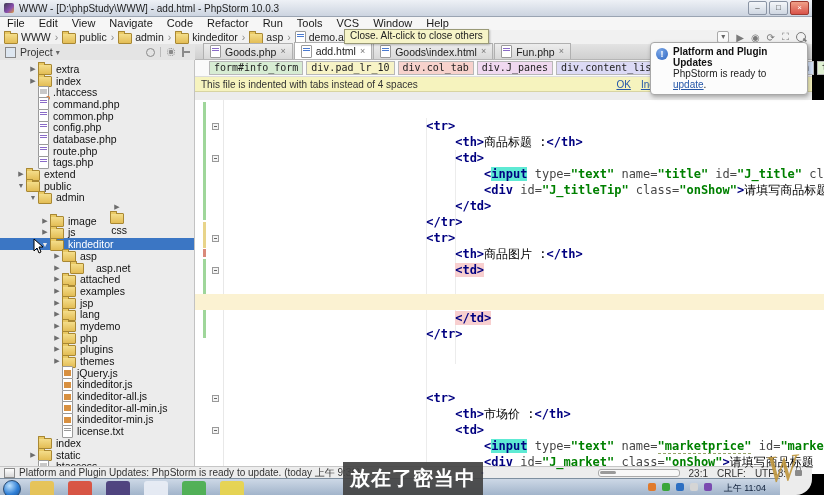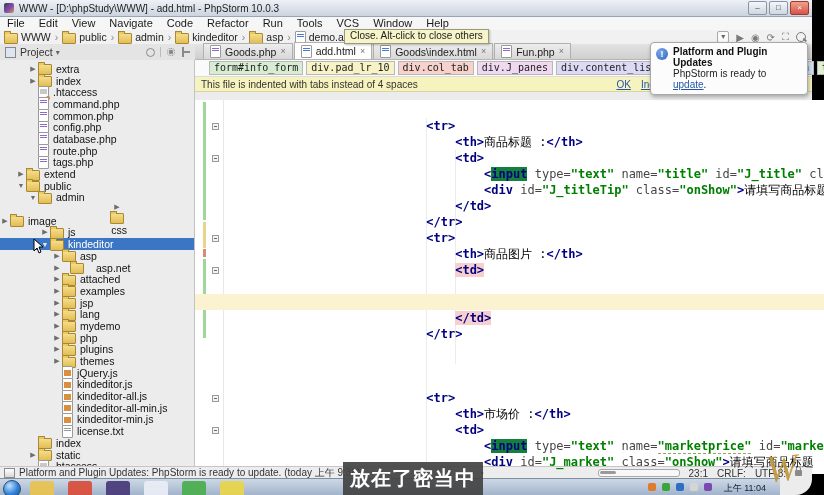--- a/index.html
+++ b/index.html
@@ -103,21 +103,21 @@
   .code{position:absolute;left:29px;top:2px;right:14px;font-family:"DejaVu Sans Mono",monospace;
     font-size:12px;line-height:16px;white-space:pre;}
   .code-line{height:16px;position:relative;}
   .code-line.current::before{content:"";position:absolute;left:-29px;right:-14px;top:0;bottom:0;background:#fbf2d2;z-index:0;}
   .code-line span{position:relative;z-index:1;}
   .tk-tg{color:#000080;font-weight:bold;}
   .tk-at{color:#474747;}
   .tk-vl{color:#008000;font-weight:bold;}
   .tk-tx{color:#000;}
   .tk-pl{color:#000;}
-  .hi{background:#15803d;}
+  .hi{background:#5eead4;}
   .hp{background:#f8cfcf;}
   .un{border-bottom:1px dashed #97a36a;}
   .fold{position:absolute;left:17px;width:7px;height:7px;border:1px solid #9a9a9a;background:#f4f4f4;box-sizing:border-box;}
   .fold::before{content:"";position:absolute;left:1px;top:2px;width:3px;height:1px;background:#666;}
   .scrollbar{position:absolute;right:0;top:0;bottom:0;width:13px;background:#f4f4f4;border-left:1px solid #ddd;}
   .thumb{position:absolute;left:2px;width:9px;border-radius:4px;background:#cdcdcd;border:1px solid #b5b5b5;}
   .stripe-mark{position:absolute;left:2px;width:9px;height:3px;background:#e5c83f;}
 
   
   .tooltip{position:absolute;left:344px;top:29px;height:13px;background:#f6f4c8;border:1px solid #9a9a78;
@@ -344,21 +344,21 @@
         <div class="trow" style="padding-left: 28px;">
           <span class="arrow">▼</span>
           <span class="ico folder"></span>
           <span class="lbl">admin</span>
         </div>
         <div class="trow" style="padding-left: 40px; flex-direction: column;">
           <span class="arrow">▶</span>
           <span class="ico folder"></span>
           <span class="lbl">css</span>
         </div>
-        <div class="trow" style="">
+        <div class="trow" style="padding-left: 40px;">
           <span class="arrow">▶</span>
           <span class="ico folder"></span>
           <span class="lbl">image</span>
         </div>
         <div class="trow" style="padding-left: 40px;">
           <span class="arrow">▶</span>
           <span class="ico folder"></span>
           <span class="lbl">js</span>
         </div>
         <div class="trow sel" style="padding-left: 40px;">

